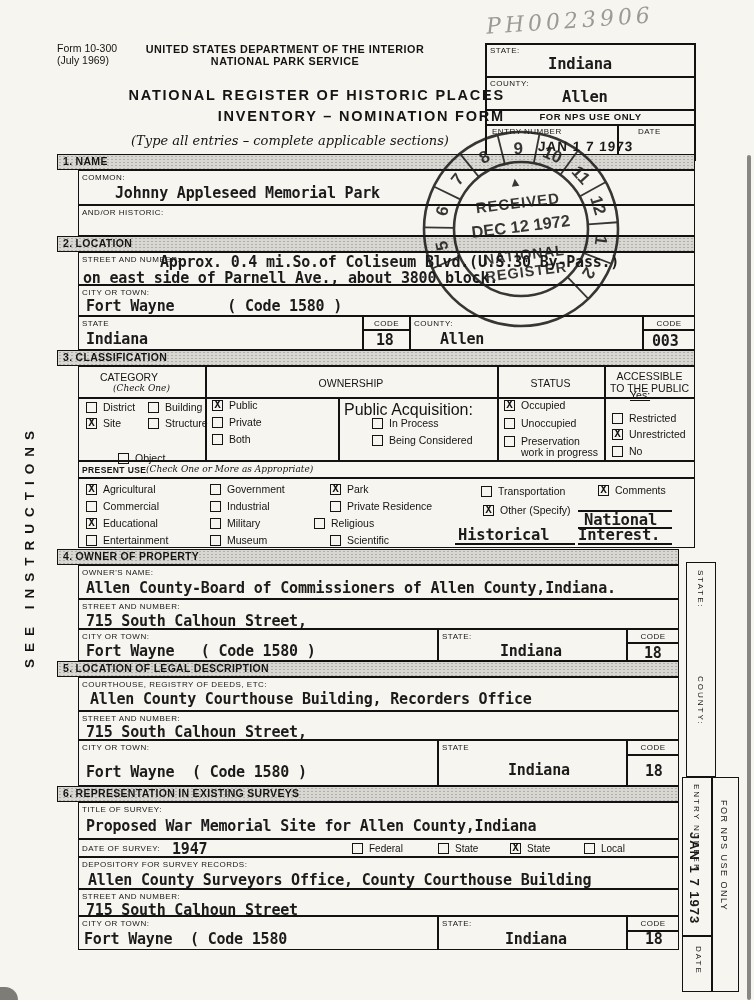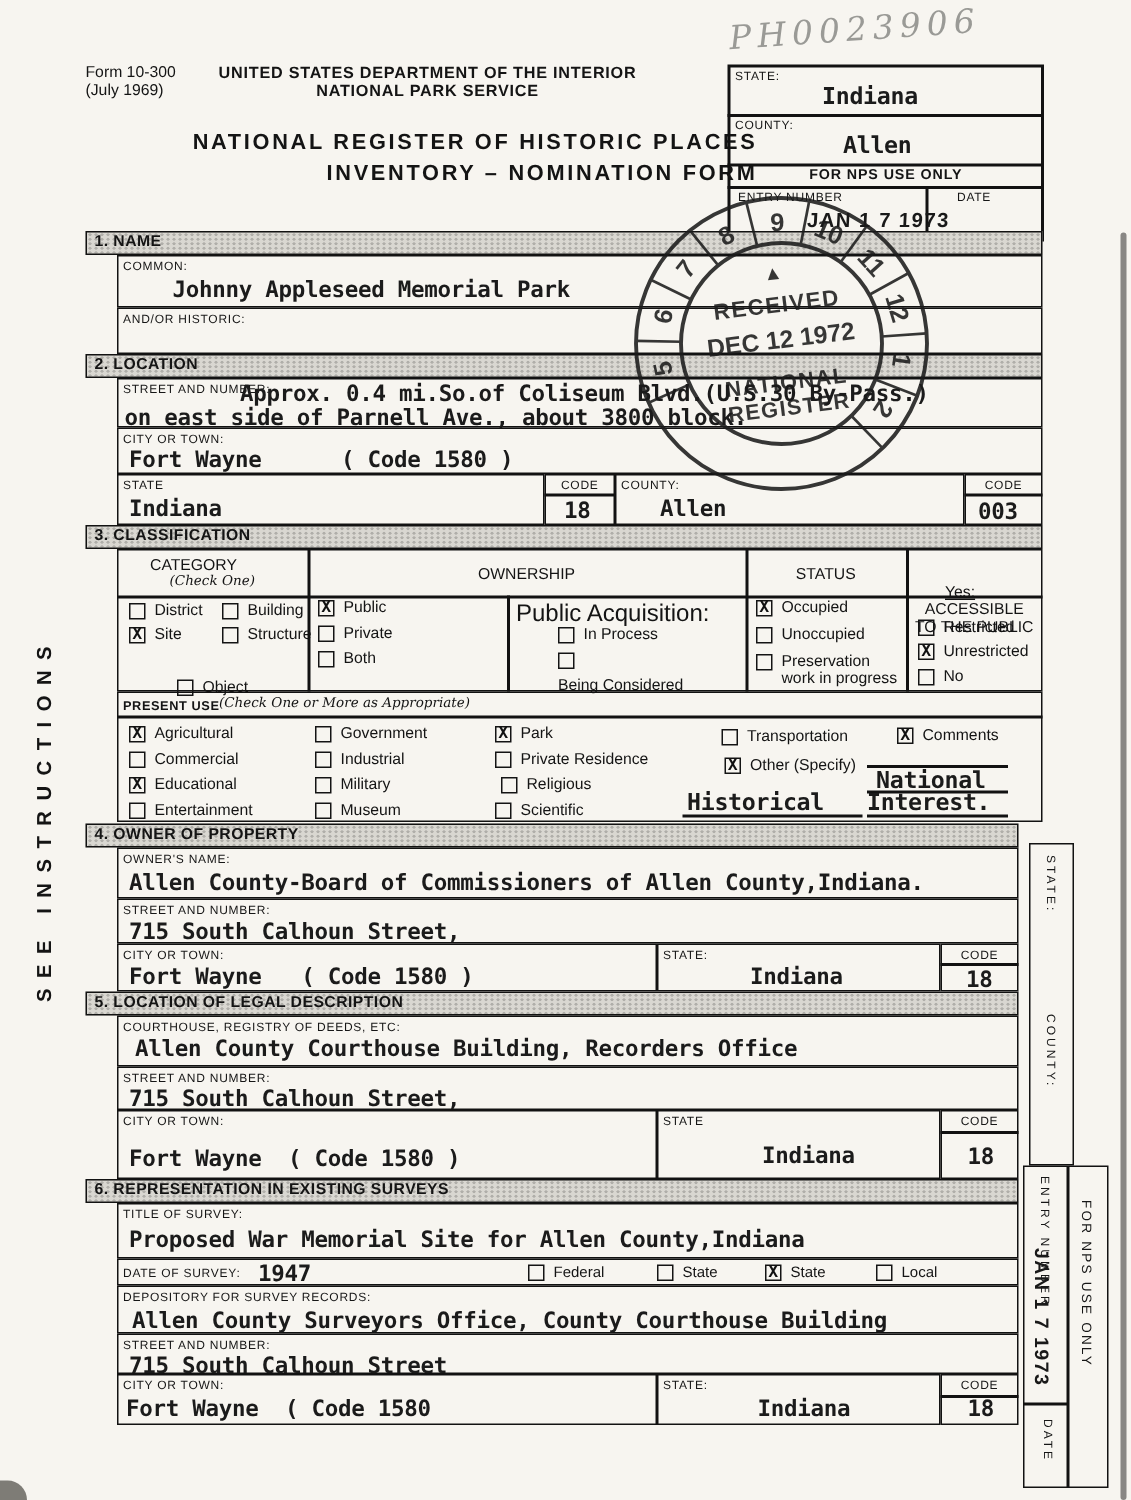--- a/index.html
+++ b/index.html
@@ -46,20 +46,21 @@
   <div class="abs center" style="left:115px;top:43px;width:340px;font-size:10.8px;letter-spacing:.5px;line-height:12px;font-weight:bold;">
     <div>UNITED STATES DEPARTMENT OF THE INTERIOR</div>
     <div>NATIONAL PARK SERVICE</div>
   </div>
 
   <div class="abs center" style="left:75px;top:85px;width:430px;font-size:14.5px;font-weight:bold;letter-spacing:1.8px;line-height:21px;text-align:right;">
     <div>NATIONAL REGISTER OF HISTORIC PLACES</div>
     <div>INVENTORY – NOMINATION FORM</div>
   </div>
 
+  <div class="abs center note" style="left:75px;top:133px;width:430px;">(Type all entries – complete applicable sections)</div>
 
   <div class="abs" style="left:22px;top:362px;height:306px;writing-mode:vertical-rl;transform:rotate(180deg);font-weight:bold;font-size:13.5px;letter-spacing:7px;">SEE INSTRUCTIONS</div>
 
   <div class="box" style="left:485px;top:43px;width:211px;height:118px;border-width:2px;"></div>
   <div class="flabel" style="left:490px;top:46px;">STATE:</div>
   <div class="tw" style="left:548px;top:55px;font-size:15.5px;">Indiana</div>
   <div class="hl" style="left:485px;top:76px;width:211px;"></div>
   <div class="flabel" style="left:490px;top:79px;">COUNTY:</div>
   <div class="tw" style="left:562px;top:88px;font-size:15.5px;">Allen</div>
   <div class="hl" style="left:485px;top:109px;width:211px;"></div>
@@ -104,21 +105,21 @@
   <div class="box" style="left:78px;top:366px;width:617px;height:95px;"></div>
   <div class="vl" style="left:205px;top:366px;height:95px;"></div>
   <div class="vl" style="left:497px;top:366px;height:95px;"></div>
   <div class="vl" style="left:604px;top:366px;height:95px;"></div>
   <div class="vl" style="left:338px;top:397px;height:64px;"></div>
   <div class="hl" style="left:78px;top:397px;width:617px;"></div>
   <div class="abs center" style="left:78px;top:371px;width:102px;font-size:10.5px;">CATEGORY</div>
   <div class="abs center note" style="left:78px;top:383px;width:127px;font-size:9px;">(Check One)</div>
   <div class="abs center" style="left:205px;top:377px;width:292px;font-size:10.5px;">OWNERSHIP</div>
   <div class="abs center" style="left:497px;top:377px;width:107px;font-size:10.5px;">STATUS</div>
-  <div class="abs center" style="left:604px;top:370px;width:91px;font-size:10.5px;line-height:12px;margin-top:30px;">
+  <div class="abs center" style="left:604px;top:370px;width:91px;font-size:10.5px;line-height:12px;">
     <div>ACCESSIBLE</div>
     <div>TO THE PUBLIC</div>
   </div>
 
   <div class="ck" style="left:86px;top:402px;">
       <span class="ckbox"></span>
       <span>District</span>
     </div>
   <div class="ck" style="left:148px;top:402px;">
       <span class="ckbox"></span>
@@ -147,21 +148,21 @@
     </div>
   <div class="ck" style="left:212px;top:434px;">
       <span class="ckbox"></span>
       <span>Both</span>
     </div>
   <div class="abs" style="left:344px;top:401px;font-size:16px;">Public Acquisition:</div>
   <div class="ck" style="left:372px;top:418px;">
       <span class="ckbox"></span>
       <span>In Process</span>
     </div>
-  <div class="ck" style="left:372px;top:435px;flex-direction:column;">
+  <div class="ck" style="left:372px;top:435px;">
       <span class="ckbox"></span>
       <span>Being Considered</span>
     </div>
 
   <div class="ck" style="left:504px;top:400px;">
       <span class="ckbox">X</span>
       <span>Occupied</span>
     </div>
   <div class="ck" style="left:504px;top:418px;">
       <span class="ckbox"></span>
@@ -226,21 +227,21 @@
     </div>
 
   <div class="ck" style="left:330px;top:484px;">
       <span class="ckbox">X</span>
       <span>Park</span>
     </div>
   <div class="ck" style="left:330px;top:501px;">
       <span class="ckbox"></span>
       <span>Private Residence</span>
     </div>
-  <div class="ck" style="left:334px;top:518px;">
+  <div class="ck" style="left:314px;top:518px;">
       <span class="ckbox"></span>
       <span>Religious</span>
     </div>
   <div class="ck" style="left:330px;top:535px;">
       <span class="ckbox"></span>
       <span>Scientific</span>
     </div>
 
   <div class="ck" style="left:481px;top:486px;">
       <span class="ckbox"></span>

